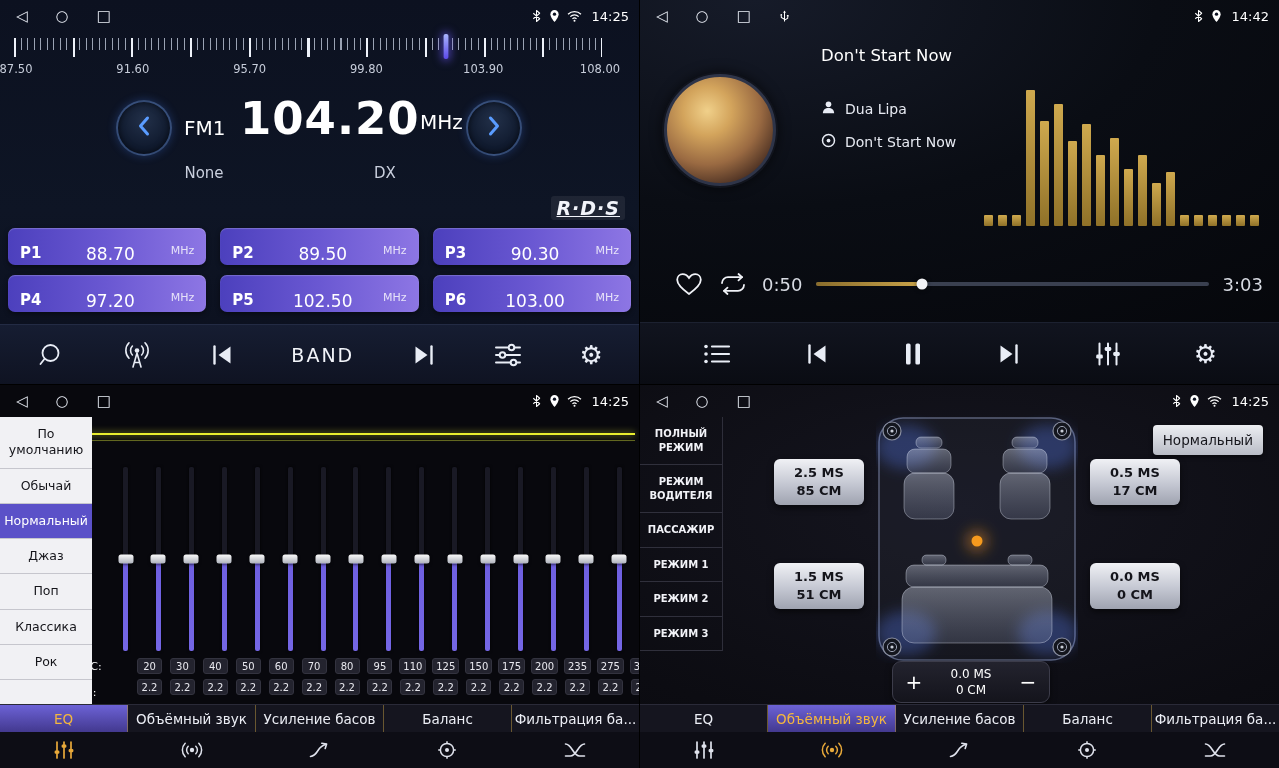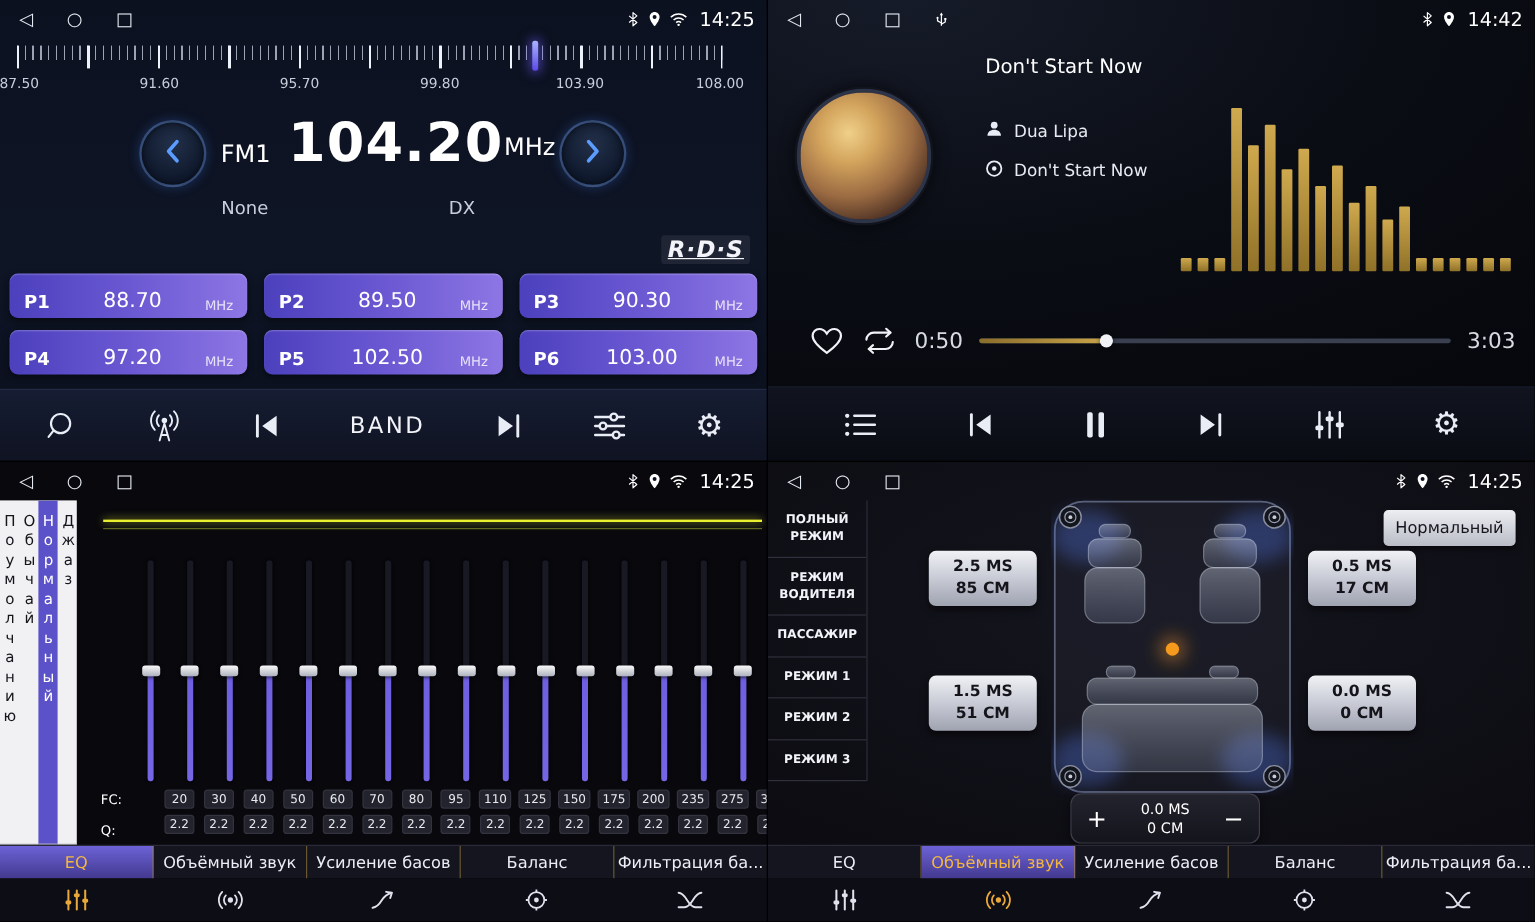--- a/index.html
+++ b/index.html
@@ -11,40 +11,40 @@
   #q-player { background:radial-gradient(140% 120% at 18% 0%, #161b29 0%, #0a0d14 45%, #05060a 100%); border-left:1px solid #000; }
   #q-eq { background:#08080d; border-top:1px solid #000; }
   #q-stage { background:radial-gradient(120% 100% at 50% 32%, #15151f 0%, #0c0c12 60%, #08080d 100%); border-left:1px solid #000; border-top:1px solid #000; }
 
   
   .statusbar { position:absolute; top:0; left:0; right:0; height:32px; display:flex; align-items:center; padding:0 10px; z-index:6; }
   .nav { display:flex; align-items:center; gap:28px; margin-left:6px; }
   .navbtn { color:#e9edf5; font-size:15px; line-height:1; cursor:pointer; }
   .status { margin-left:auto; display:flex; align-items:center; gap:7px; }
   .sicon { display:flex; align-items:center; }
-  .time { color:#fff; font-size:16px; margin-left:3px; }
+  .time { color:#fff; font-size:13px; margin-left:3px; }
 
   
   .ruler { position:absolute; left:14px; top:38px; width:588px; height:50px; }
   .ticks-minor { position:absolute; top:0; left:0; right:0; height:12px; background:repeating-linear-gradient(90deg, rgba(215,224,242,.7) 0 1px, transparent 1px 6.53px); }
   .ticks-major { position:absolute; top:0; left:0; right:0; height:19px; background:repeating-linear-gradient(90deg, #eef2fa 0 2px, transparent 2px 58.7px); }
   .ruler-labels { position:absolute; top:24px; left:-20px; right:-20px; display:flex; justify-content:space-between; }
   .ruler-labels span { width:44px; text-align:center; font-size:11.5px; color:#c7cdda; }
   .indicator { position:absolute; top:-4px; width:5px; height:25px; border-radius:2px; background:linear-gradient(180deg,#a9b4ff,#5b49e8); box-shadow:0 0 9px 2px rgba(110,90,255,.6); transform:translateX(-50%); }
   .tuner { position:absolute; top:92px; left:0; right:0; height:104px; }
   .circle-btn { position:absolute; width:56px; height:56px; border-radius:50%; top:8px; background:radial-gradient(circle at 50% 35%, #223049 0%, #101a2e 65%, #0a1120 100%); border:2px solid rgba(120,170,255,.35); box-shadow:0 0 10px rgba(70,130,255,.28), inset 0 0 6px rgba(0,0,0,.6); display:flex; align-items:center; justify-content:center; cursor:pointer; }
   #tune-down { left:116px; } #tune-up { left:466px; }
   .band-label { position:absolute; left:184px; top:24px; color:#fff; font-size:20px; }
   .freq-big { position:absolute; left:240px; top:0px; width:170px; text-align:center; color:#fff; font-size:45px; font-weight:bold; letter-spacing:1px; }
   .freq-unit { position:absolute; left:420px; top:18px; color:#fff; font-size:20px; }
   .signal-label { position:absolute; left:172px; top:72px; width:64px; text-align:center; color:#c9cfdd; font-size:15px; }
   .dx-label { position:absolute; left:374px; top:72px; color:#c9cfdd; font-size:15px; }
   .rds { position:absolute; right:14px; top:196px; color:#f2f4fa; font-size:19px; font-weight:bold; font-style:italic; letter-spacing:1px; background:rgba(255,255,255,.07); border-radius:3px; padding:1px 5px;text-decoration:underline; }
   .presets { position:absolute; left:8px; right:8px; top:228px; display:grid; grid-template-columns:repeat(3,1fr); gap:10px 14px; }
-  .preset { height:37px; border-radius:7px; background:linear-gradient(90deg,#4c40bd 0%,#6a58d2 50%,#8d76e4 100%); box-shadow:0 2px 5px rgba(0,0,0,.45), inset 0 1px 1px rgba(255,255,255,.22); display:flex; align-items:flex-end; padding:4px 12px; color:#fff; cursor:pointer; }
+  .preset { height:37px; border-radius:7px; background:linear-gradient(90deg,#4c40bd 0%,#6a58d2 50%,#8d76e4 100%); box-shadow:0 2px 5px rgba(0,0,0,.45), inset 0 1px 1px rgba(255,255,255,.22); display:flex; align-items:flex-start; padding:16px 12px; color:#fff; cursor:pointer; }
   .preset .p { font-size:15px; font-weight:bold; width:30px; }
   .preset .f { flex:1; text-align:center; font-size:17px; }
   .preset .u { font-size:11px; opacity:.8; }
   .toolbar { position:absolute; left:0; right:0; bottom:0; height:60px; background:linear-gradient(180deg,#161d32,#0f1322); border-top:1px solid #232b44; display:flex; align-items:center; justify-content:space-around; padding:0 8px; }
   .tbtn { display:flex; align-items:center; justify-content:center; cursor:pointer; }
   .band-btn { color:#f2f4f9; font-size:19px; letter-spacing:2px; cursor:pointer; }
   .gear-glyph { font-size:26px; color:#e9edf6; line-height:1; cursor:pointer; }
 
   
   .album-ring { position:absolute; left:24px; top:74px; width:112px; height:112px; border-radius:50%; background:radial-gradient(circle at 38% 32%, #f0d08a 0%, #d3a45c 25%, #9a6a42 55%, #4a2f22 80%, #241812 100%); border:3px solid #2e3448; box-shadow:0 0 0 2px #11141d, 0 0 14px rgba(0,0,0,.8); }
@@ -54,21 +54,21 @@
   .spectrum { position:absolute; left:344px; top:84px; width:276px; height:142px; display:flex; align-items:flex-end; gap:5px; }
   .spec-bar { width:9px; background:linear-gradient(180deg,#cfa94e,#8f7128); border-radius:1px; }
   .controls { position:absolute; left:34px; right:16px; top:262px; height:44px; display:flex; align-items:center; gap:14px; }
   .ptime { color:#d7dae2; font-size:18px; white-space:nowrap; }
   .progress { flex:1; position:relative; height:4px; background:#3a4050; border-radius:2px; cursor:pointer; }
   .progress-fill { position:absolute; left:0; top:0; bottom:0; background:linear-gradient(90deg,#8a6d2c,#caa44a); border-radius:2px; }
   .progress-knob { position:absolute; top:50%; width:11px; height:11px; border-radius:50%; background:#f2f3f6; transform:translate(-50%,-50%); box-shadow:0 0 4px rgba(0,0,0,.6); }
   .toolbar2 { position:absolute; left:0; right:0; bottom:0; height:62px; background:linear-gradient(180deg,#11141f,#0a0c13); border-top:1px solid #1c2130; display:flex; align-items:center; justify-content:space-around; padding:0 26px; }
 
   
-  .sidebar { position:absolute; left:0; top:32px; bottom:64px; width:64px; background:#f1f1f4; display:flex; flex-direction:row; overflow:hidden; z-index:4; }
+  .sidebar { position:absolute; left:0; top:32px; bottom:64px; width:92px; background:#f1f1f4; display:flex; flex-direction:column; overflow:hidden; z-index:4; }
   .preset-item { padding:9px 3px; text-align:center; font-size:12.5px; color:#15151a; border-bottom:1px solid #c6c6cd; line-height:1.3; word-break:break-word; cursor:pointer; }
   .preset-item.selected { background:#5b51c8; color:#fff; }
   .eq-area { position:absolute; left:80px; right:0; top:32px; bottom:64px; }
   .eq-curve { position:absolute; left:6px; right:4px; top:16px; height:2px; background:#e9ee2f; box-shadow:0 0 7px rgba(233,238,60,.8); }
   .eq-curve2 { position:absolute; left:6px; right:4px; top:23px; height:1px; background:rgba(180,190,50,.5); }
   .eq-scale { position:absolute; left:0; top:52px; width:26px; height:180px; display:flex; flex-direction:column; justify-content:space-between; align-items:flex-end; color:#dfe3ec; font-size:11px; }
   .fcq-label { position:absolute; left:4px; font-size:11px; color:#fff; }
   #fc-label { top:243px; } #q-label { top:269px; }
   .bands { position:absolute; left:30px; right:4px; top:50px; bottom:2px; display:flex; justify-content:space-between; }
   .band { width:31px; display:flex; flex-direction:column; align-items:center; }

